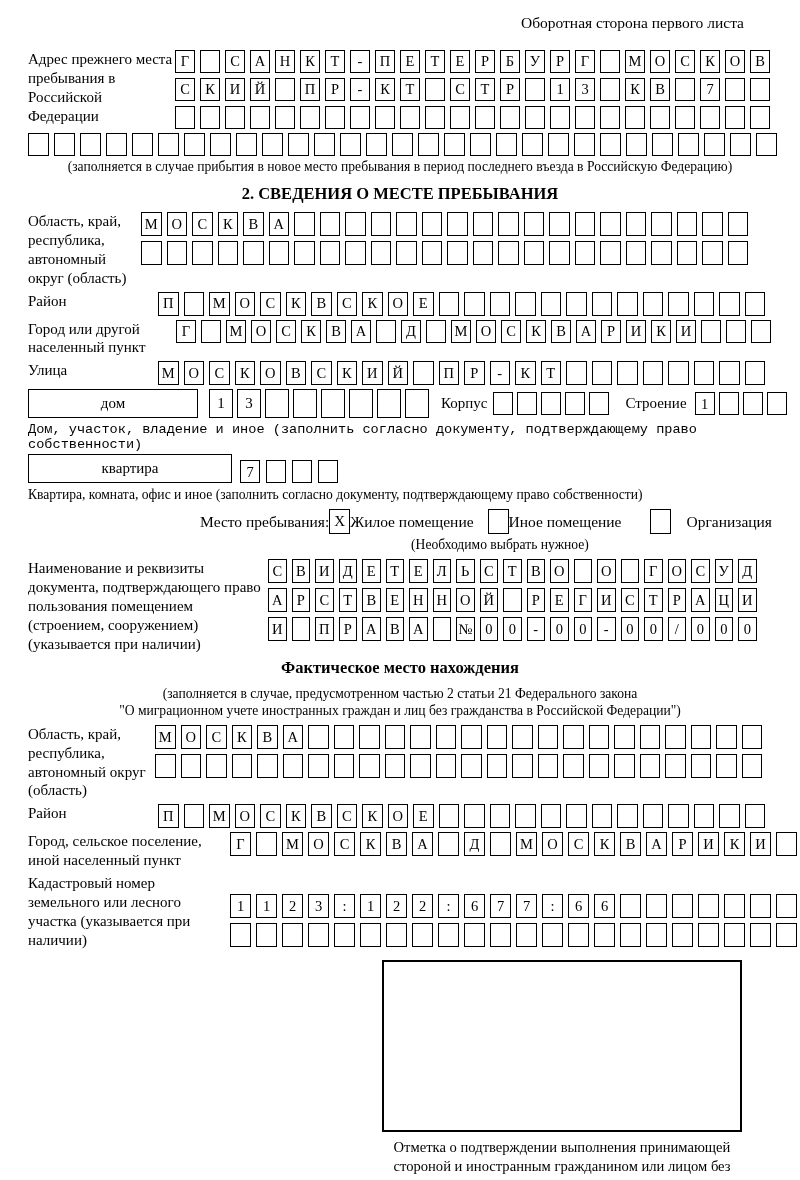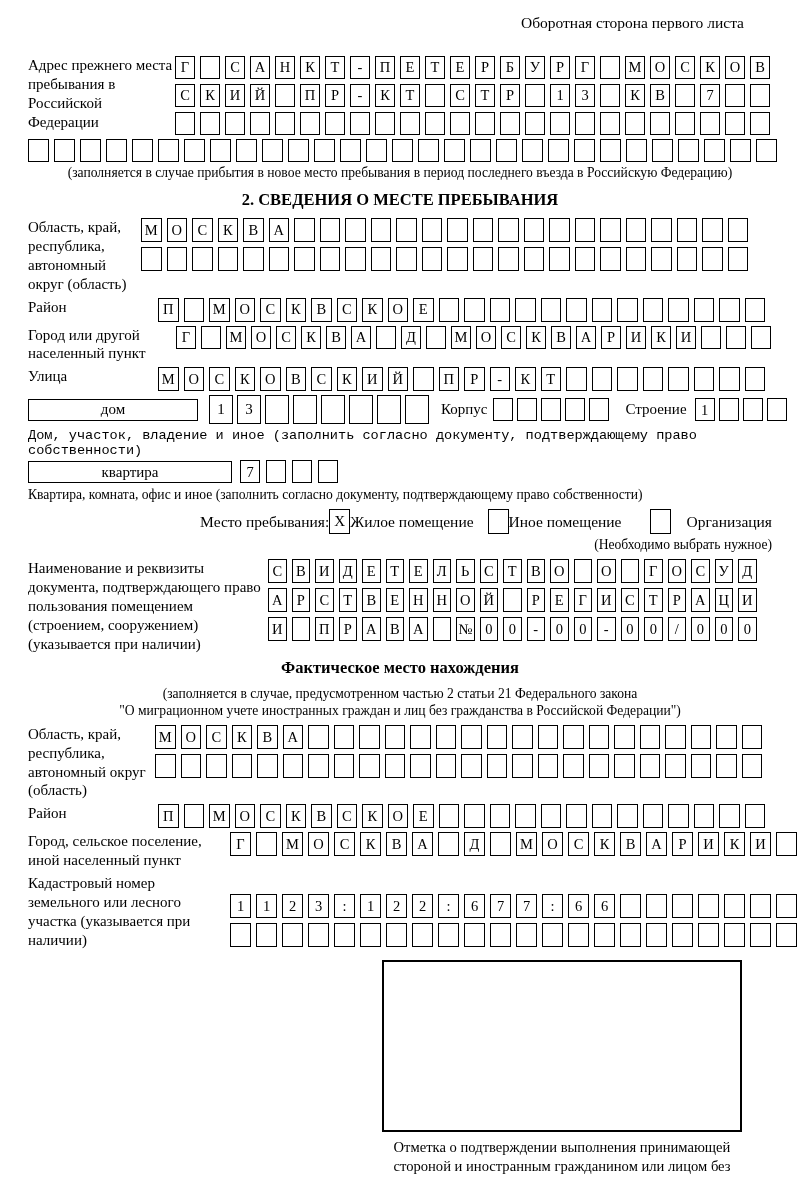--- a/index.html
+++ b/index.html
@@ -11,40 +11,40 @@
   .rows{display:flex;flex-direction:column;gap:5px;}
   .cellrow{display:flex;gap:5px;}
   .cell{flex:0 0 auto;box-sizing:border-box;width:20px;height:23px;border:1.6px solid #000;
         display:flex;align-items:center;justify-content:center;font-size:14.5px;line-height:1;}
   .w21 .cell{width:21px;}
   .w205 .cell{width:20.5px;height:24px;}
   .wdoc .cell{width:18.5px;height:24px;}
   .w22c .cell{width:21px;height:24px;}
   .note{font-size:13.6px;text-align:center;margin:3px 0 2px 0;}
   .sect-title{font-size:16.5px;font-weight:bold;text-align:center;margin:9px 0 8px 0;}
-  .labelbox{box-sizing:border-box;border:1.7px solid #000;height:22px;display:flex;align-items:center;
+  .labelbox{box-sizing:border-box;border:1.7px solid #000;height:29px;display:flex;align-items:center;
             justify-content:center;font-size:15px;flex:0 0 auto;}
   .inline-lbl{font-size:15px;line-height:29px;flex:0 0 auto;}
   .bigcell{width:24px;height:29px;font-size:15px;}
   .chkrow{display:flex;align-items:center;gap:0;font-size:15.5px;margin:6px 0 2px 0;justify-content:flex-end;}
   .chk{box-sizing:border-box;width:21px;height:25px;border:1.7px solid #000;display:flex;
        align-items:center;justify-content:center;font-size:15px;}
   .stamp-wrap{width:392px;margin-left:338px;margin-top:10px;}
   .stamp-box{box-sizing:border-box;width:360px;height:172px;border:2px solid #000;margin:0 auto 6px auto;}
   .stamp-caption{font-size:14.6px;text-align:center;line-height:1.33;}
   .mt6{margin-top:6px;}
 </style>
 </head>
 <body>
 
 <div class="page">
 
   <div class="hdr-right">Оборотная сторона первого листа</div>
 
-  <div class="formrow" style="margin-top:24px;">
+  <div class="formrow" style="margin-top:18px;">
     <div class="lbl" style="width:147px;">Адрес прежнего места пребывания в Российской Федерации</div>
     <div class="rows">
       <div class="cellrow">
           <div class="cell">Г</div>
           <div class="cell"></div>
           <div class="cell">С</div>
           <div class="cell">А</div>
           <div class="cell">Н</div>
           <div class="cell">К</div>
           <div class="cell">Т</div>
@@ -346,21 +346,21 @@
 
   <div class="chkrow">
     <span>Место пребывания:</span>
     <span class="chk">X</span>
     <span>Жилое помещение</span>
     <span class="chk" style="margin-left:14px;"></span>
     <span>Иное помещение</span>
     <span class="chk" style="margin-left:28px;"></span>
     <span style="margin-left:16px;">Организация</span>
   </div>
-  <div class="note" style="text-align:right;margin-left:200px;">(Необходимо выбрать нужное)</div>
+  <div class="note" style="text-align:center;margin-left:200px;">(Необходимо выбрать нужное)</div>
 
   <div class="formrow mt6">
     <div class="lbl" style="width:240px;">Наименование и реквизиты документа, подтверждающего право пользования помещением (строением, сооружением) (указывается при наличии)</div>
     <div class="rows wdoc">
       <div class="cellrow">
           <div class="cell">С</div>
           <div class="cell">В</div>
           <div class="cell">И</div>
           <div class="cell">Д</div>
           <div class="cell">Е</div>

